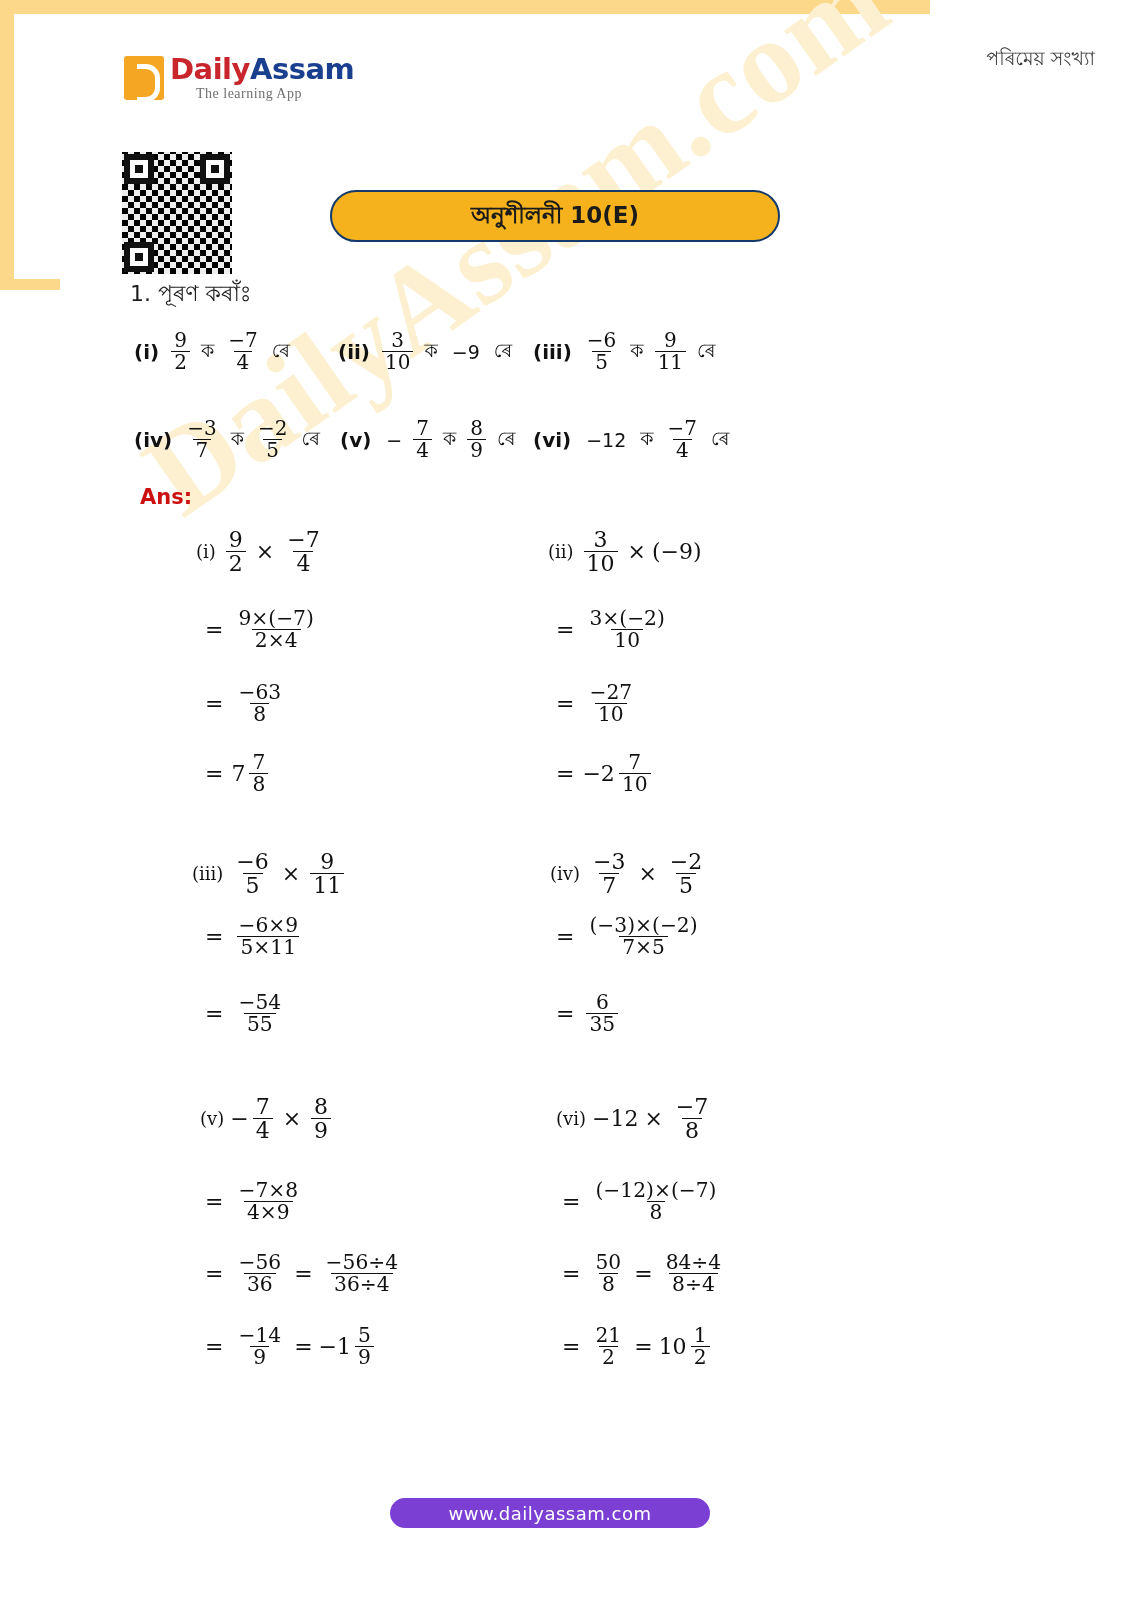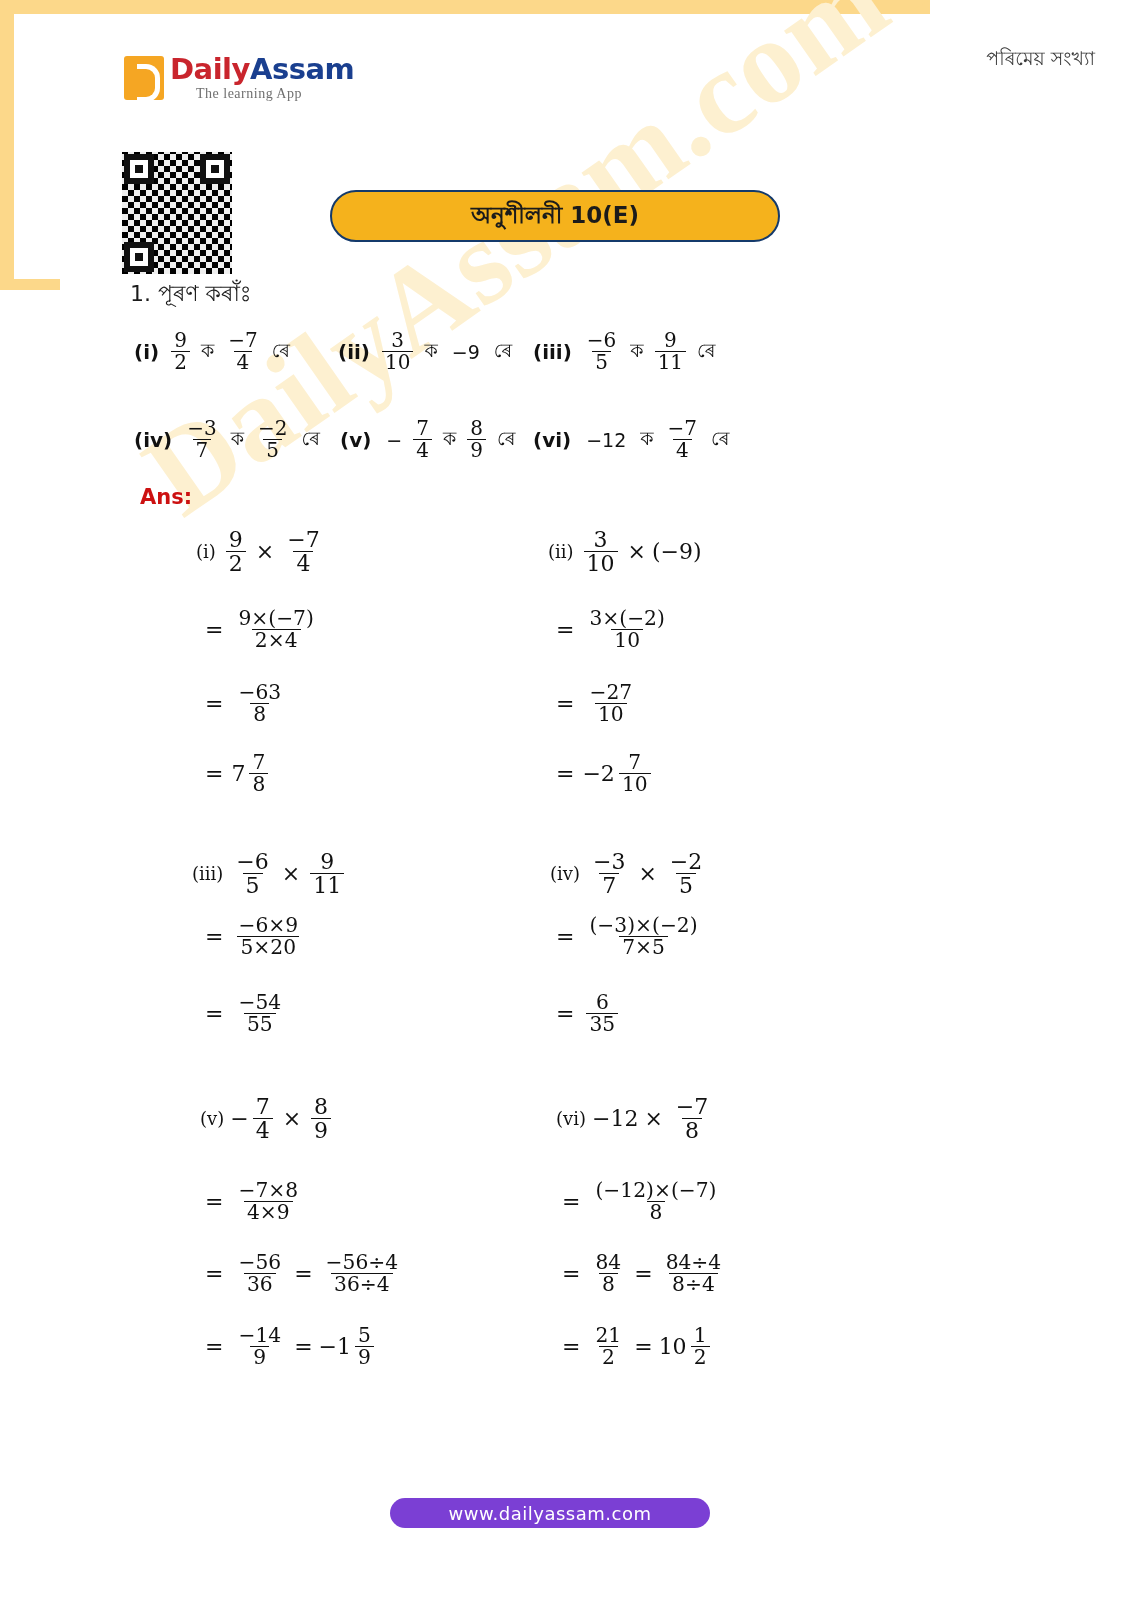--- a/index.html
+++ b/index.html
@@ -450,21 +450,21 @@
     <span class="op">×</span>
     <span class="fr">
       <span class="num">9</span>
       <span class="den">11</span>
     </span>
   </div>
   <div class="sol" style="left:205px; top:915px;">
     <span class="eq">=</span>
     <span class="fr sm">
       <span class="num">−6×9</span>
-      <span class="den">5×20</span>
+      <span class="den">5×11</span>
     </span>
   </div>
   <div class="sol" style="left:205px; top:992px;">
     <span class="eq">=</span>
     <span class="fr sm">
       <span class="num">−54</span>
       <span class="den">55</span>
     </span>
   </div>
 
@@ -555,21 +555,21 @@
   <div class="sol" style="left:562px; top:1180px;">
     <span class="eq">=</span>
     <span class="fr sm">
       <span class="num">(−12)×(−7)</span>
       <span class="den">8</span>
     </span>
   </div>
   <div class="sol" style="left:562px; top:1252px;">
     <span class="eq">=</span>
     <span class="fr sm">
-      <span class="num">84</span>
+      <span class="num">50</span>
       <span class="den">8</span>
     </span>
     <span class="op">=</span>
     <span class="fr sm">
       <span class="num">84÷4</span>
       <span class="den">8÷4</span>
     </span>
   </div>
   <div class="sol" style="left:562px; top:1325px;">
     <span class="eq">=</span>

